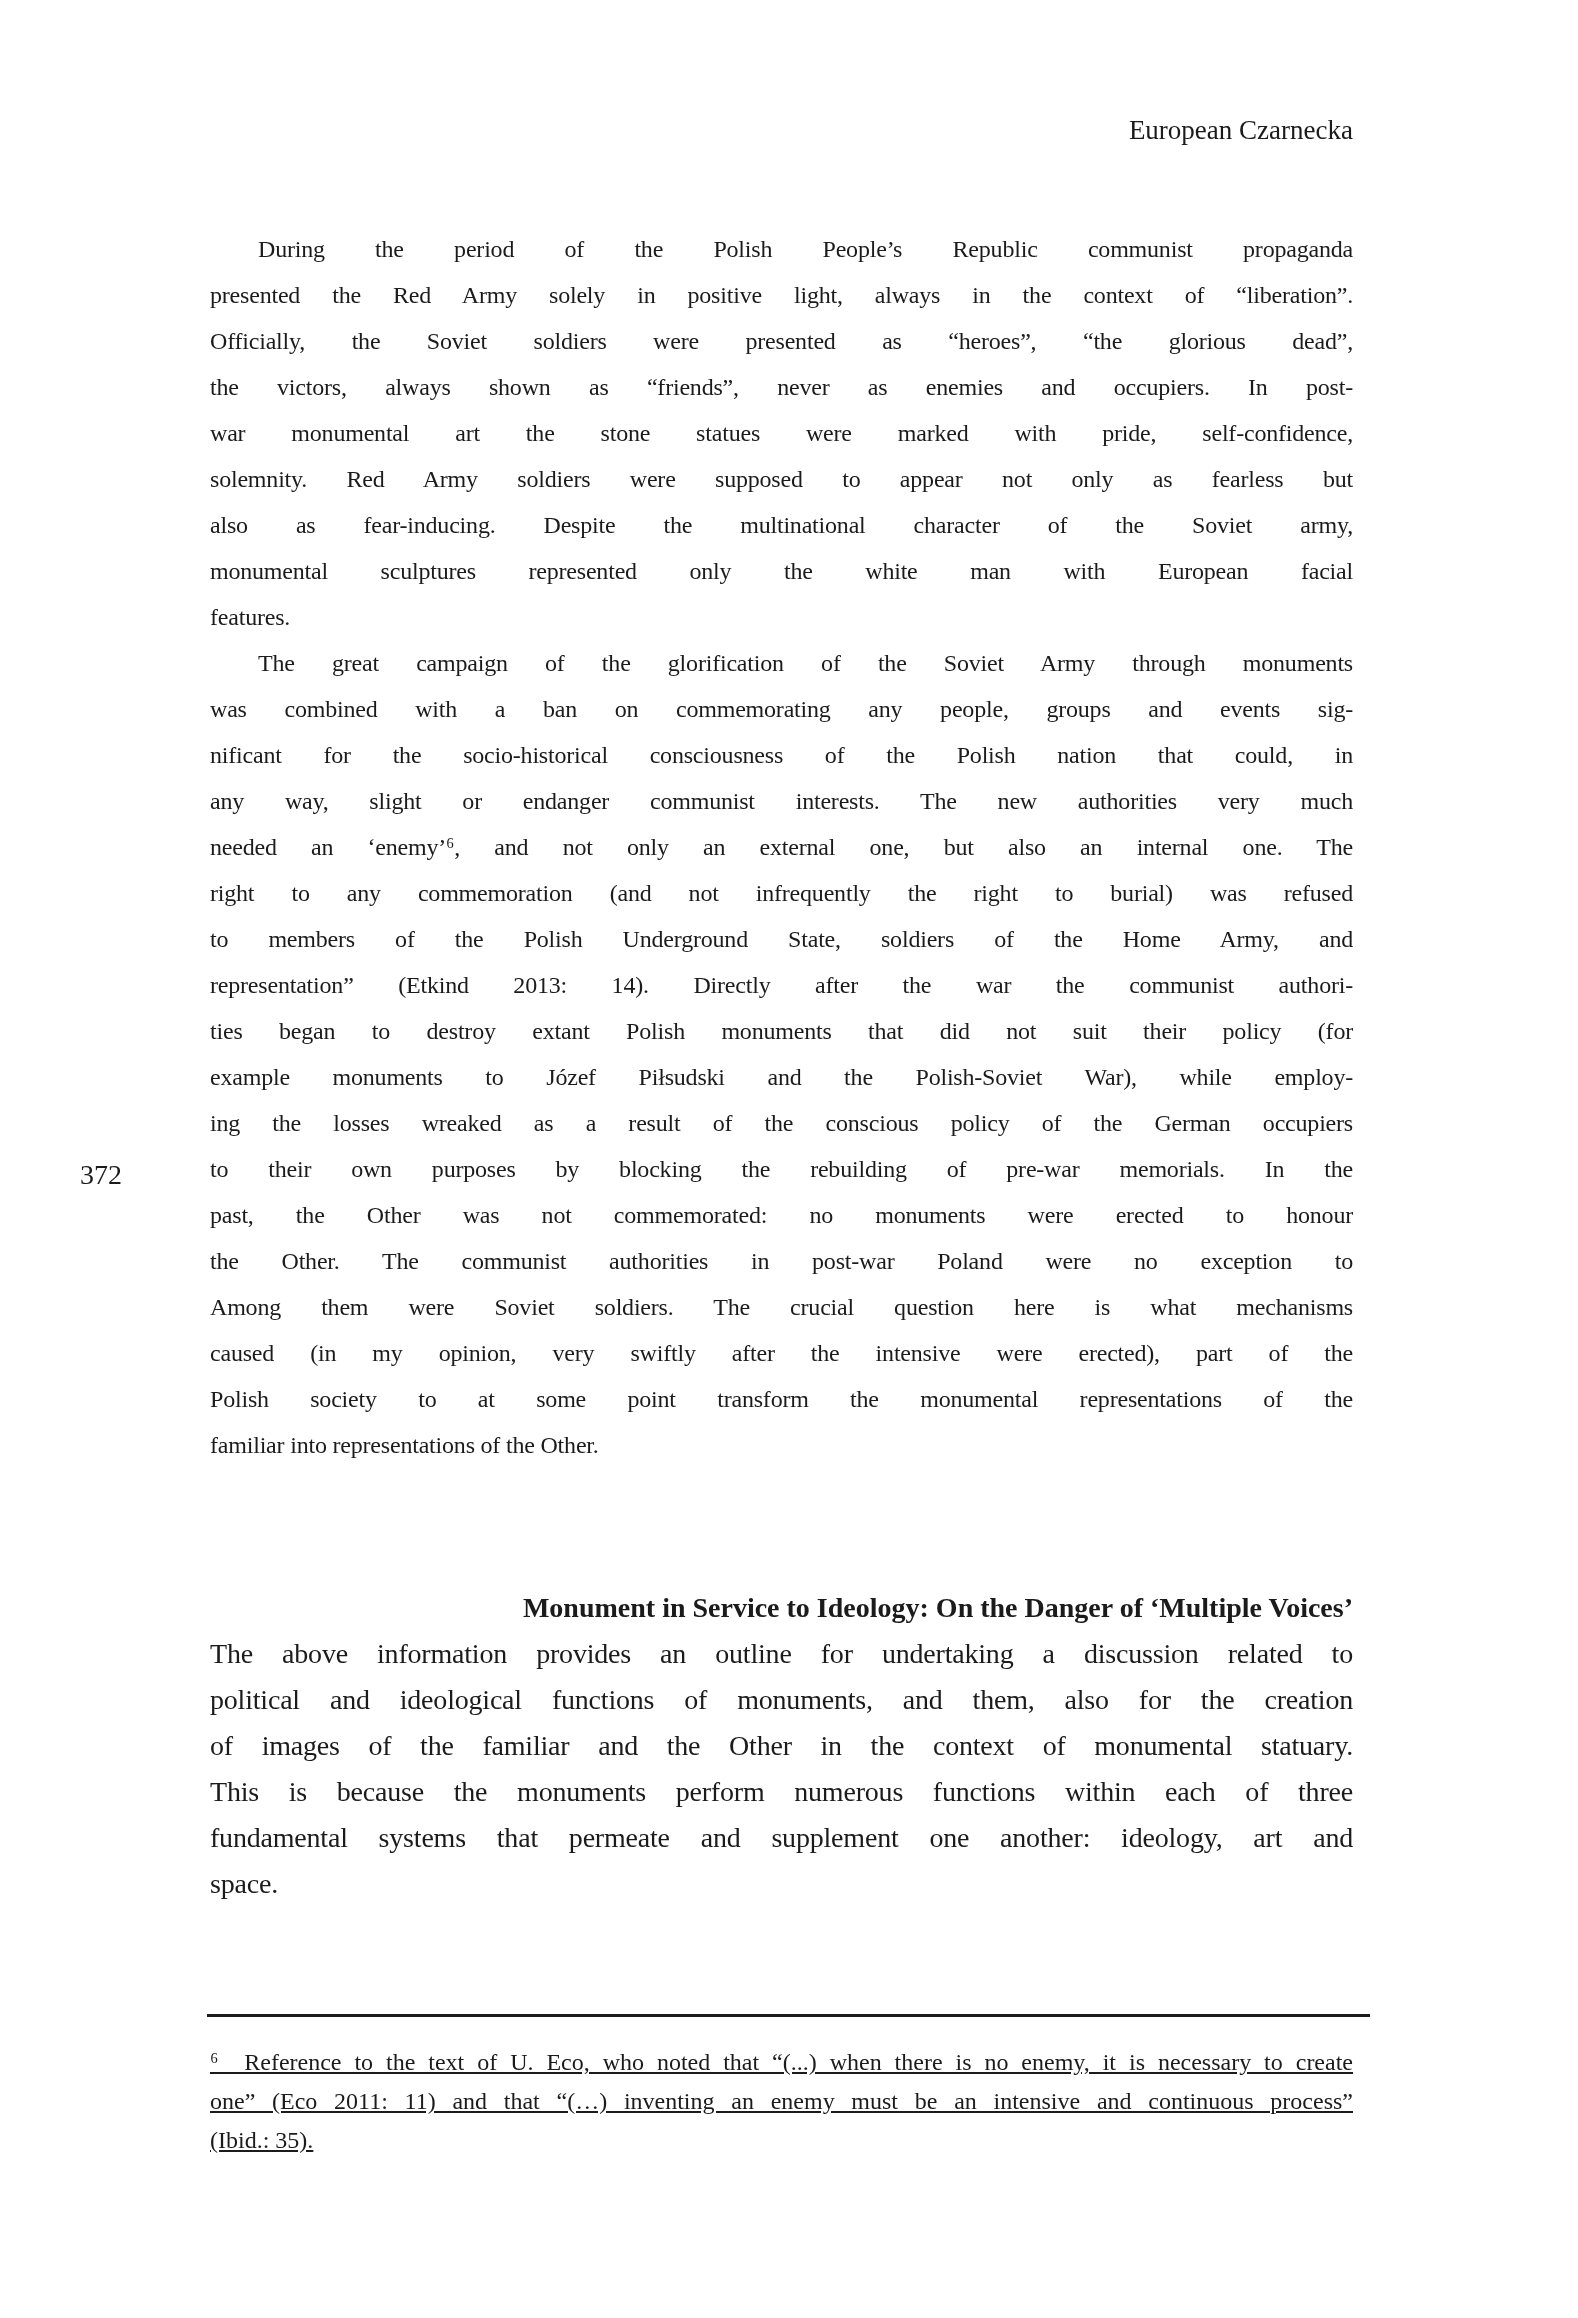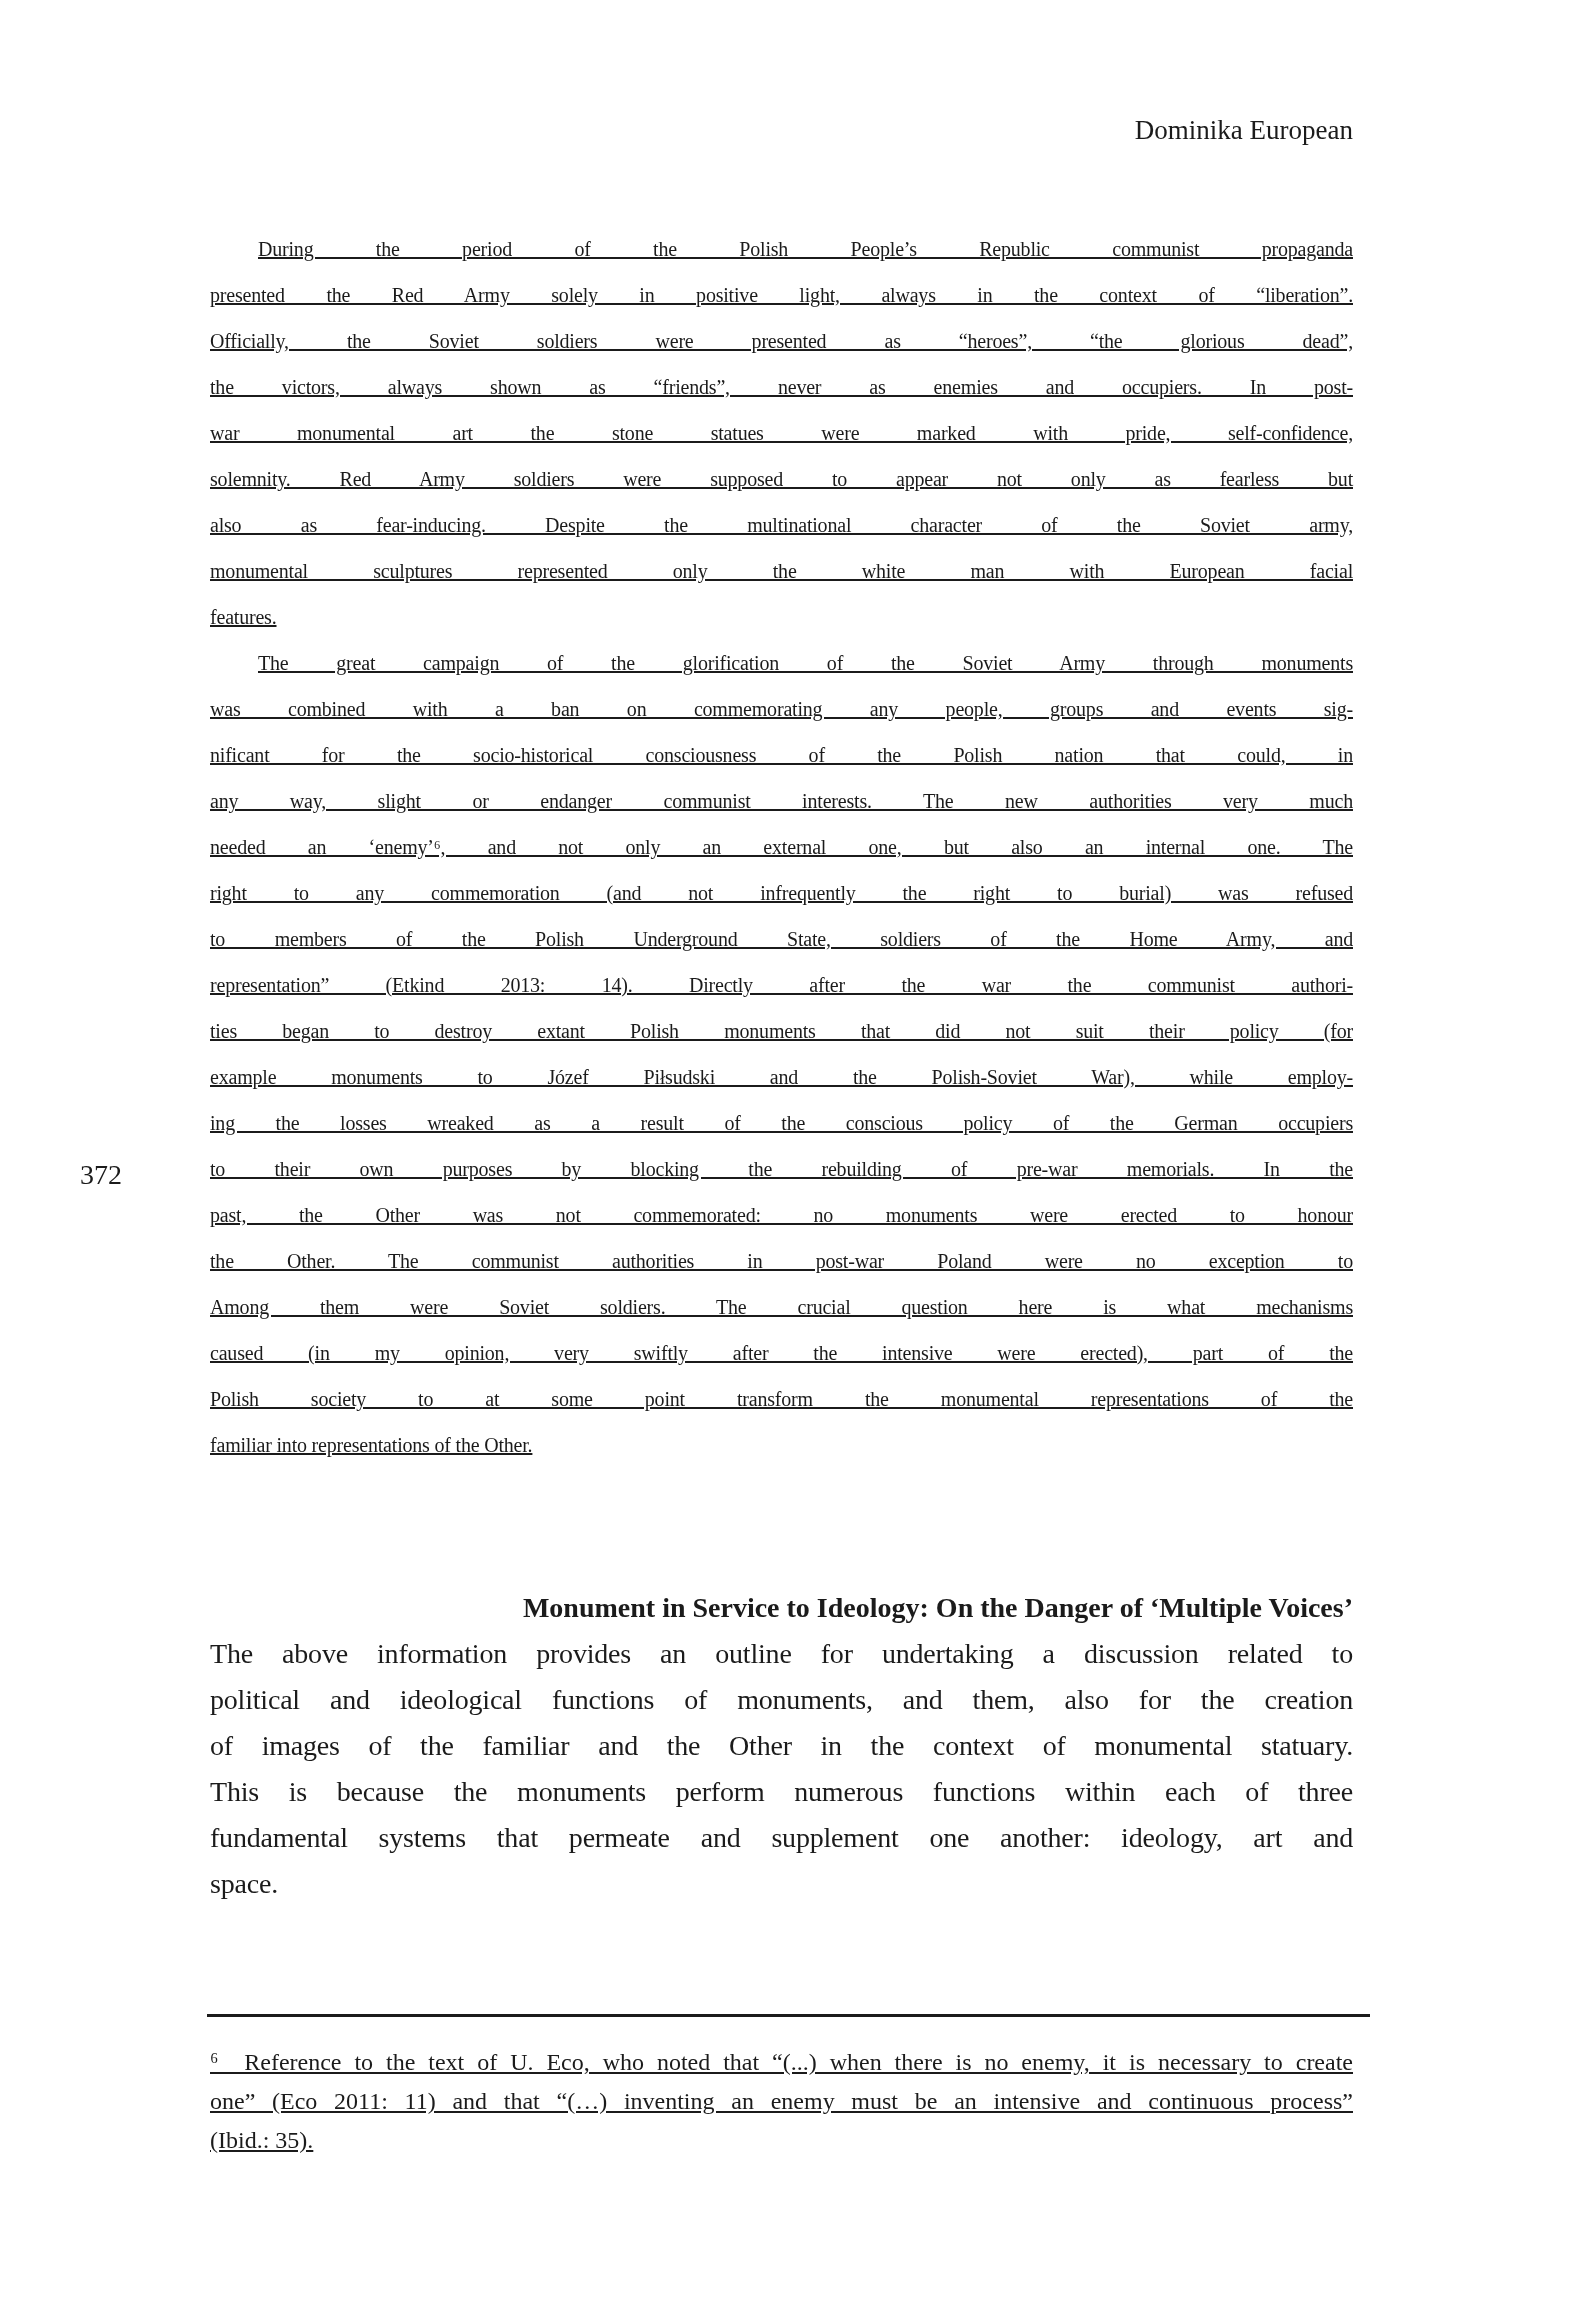--- a/index.html
+++ b/index.html
@@ -30,23 +30,22 @@
     left: 80px;
     font-size: 28px;
     line-height: 37px;
     margin-top: 35px;
   }
   .body-block {
     position: absolute;
     top: 226px;
     left: 210px;
     width: 1143px;
-    font-size: 20px;
+    font-size: 24px;
     line-height: 46px;
-    text-decoration: underline;
   }
   .section-block {
     position: absolute;
     top: 1585px;
     left: 210px;
     width: 1143px;
     font-size: 28px;
     line-height: 46px;
   }
   .section-heading {
@@ -88,21 +87,21 @@
   }
   .footnote-block .line {
     height: 39px;
     letter-spacing: 0;
     text-decoration: underline;
   }
 </style>
 </head>
 <body>
 
-<div class="author">Dominika European</div>
+<div class="author">European Czarnecka</div>
 
 <div class="page-number">372</div>
 
 <div class="body-block">
     <div class="para">
       <div class="line indent">During the period of the Polish People’s Republic communist propaganda</div>
       <div class="line">presented the Red Army solely in positive light, always in the context of “liberation”.</div>
       <div class="line">Officially, the Soviet soldiers were presented as “heroes”, “the glorious dead”,</div>
       <div class="line">the victors, always shown as “friends”, never as enemies and occupiers. In post-</div>
       <div class="line">war monumental art the stone statues were marked with pride, self-confidence,</div>

